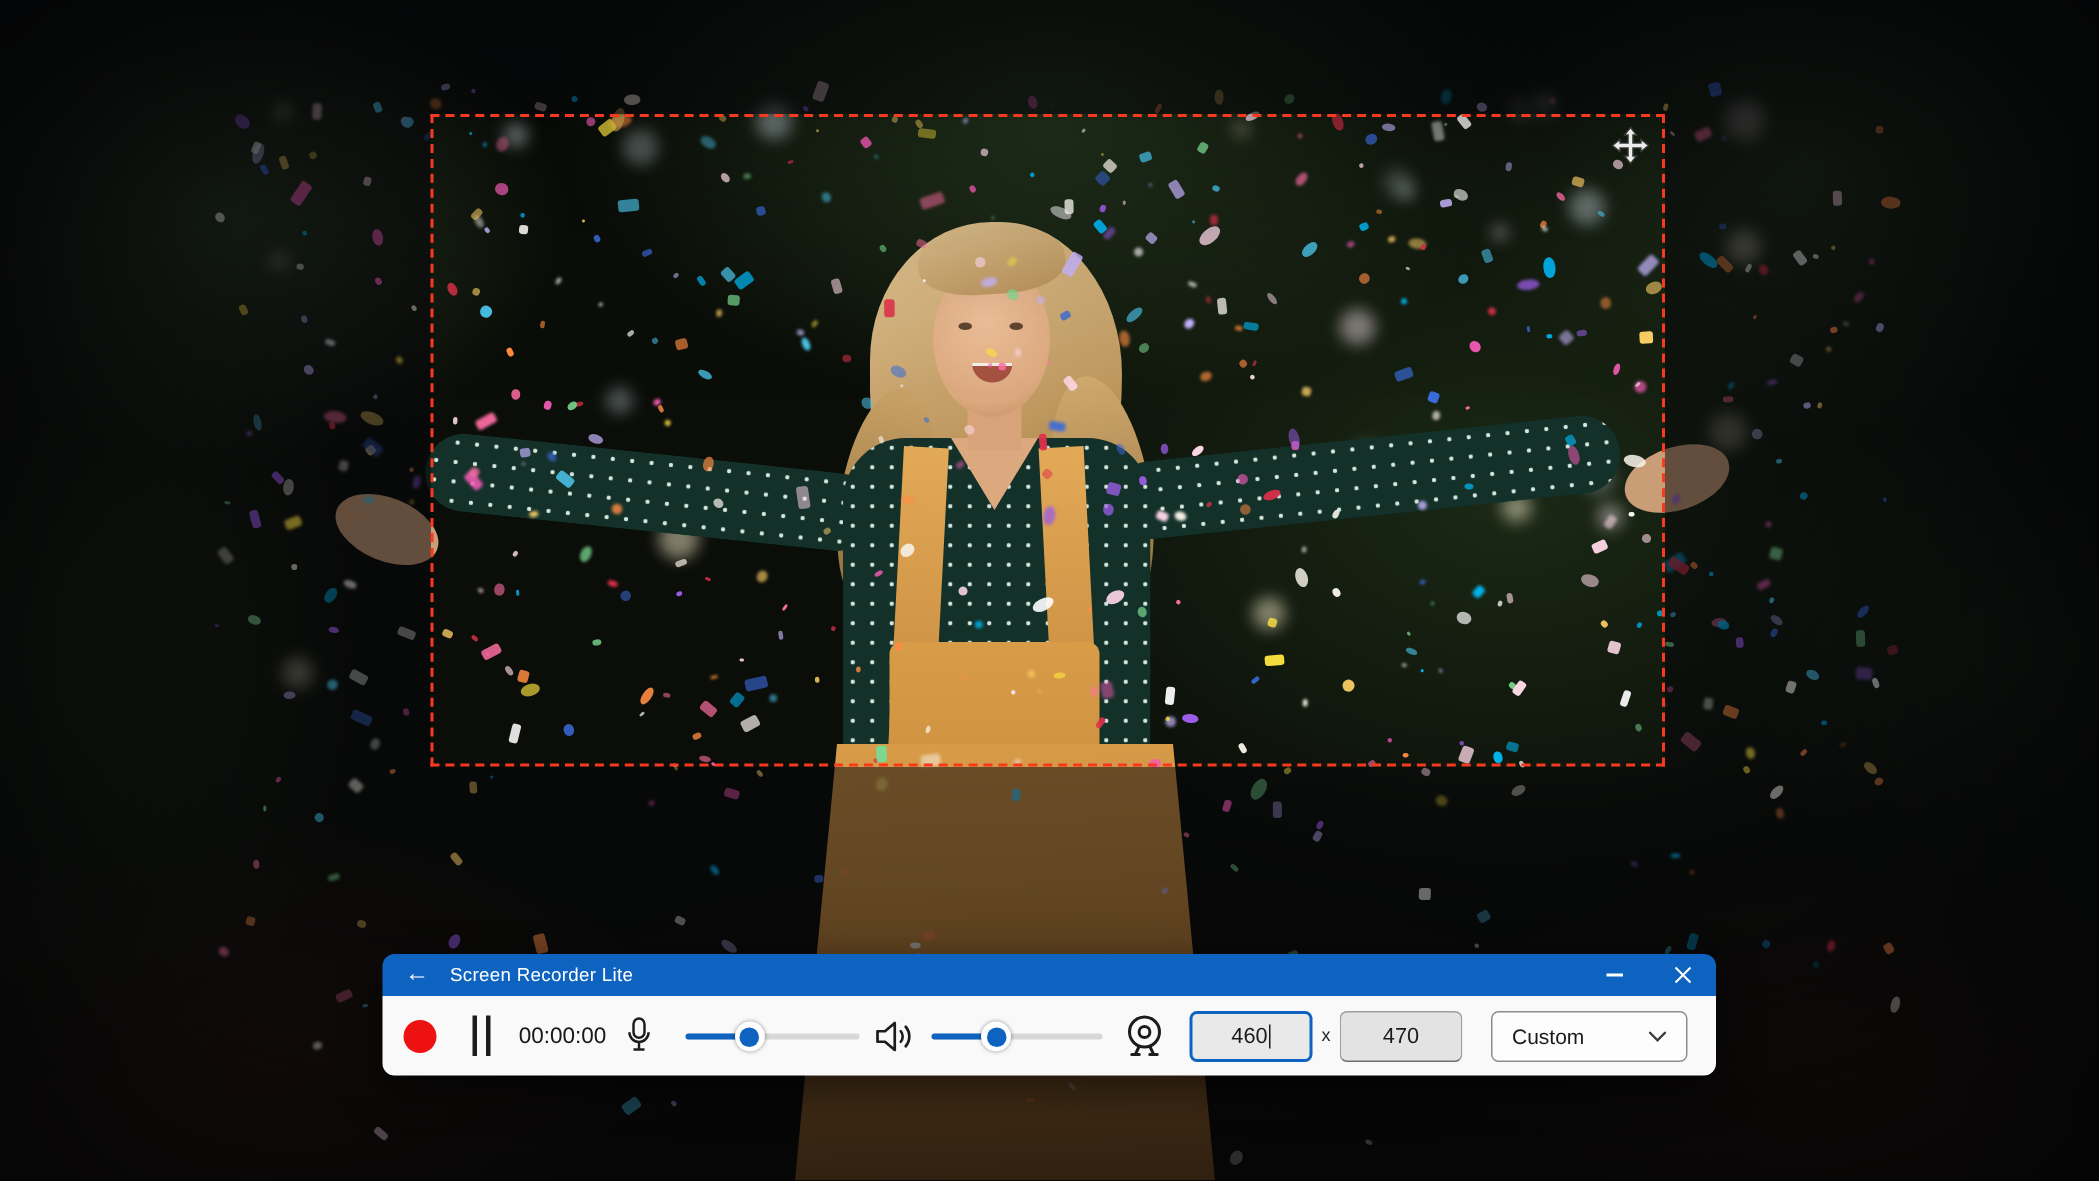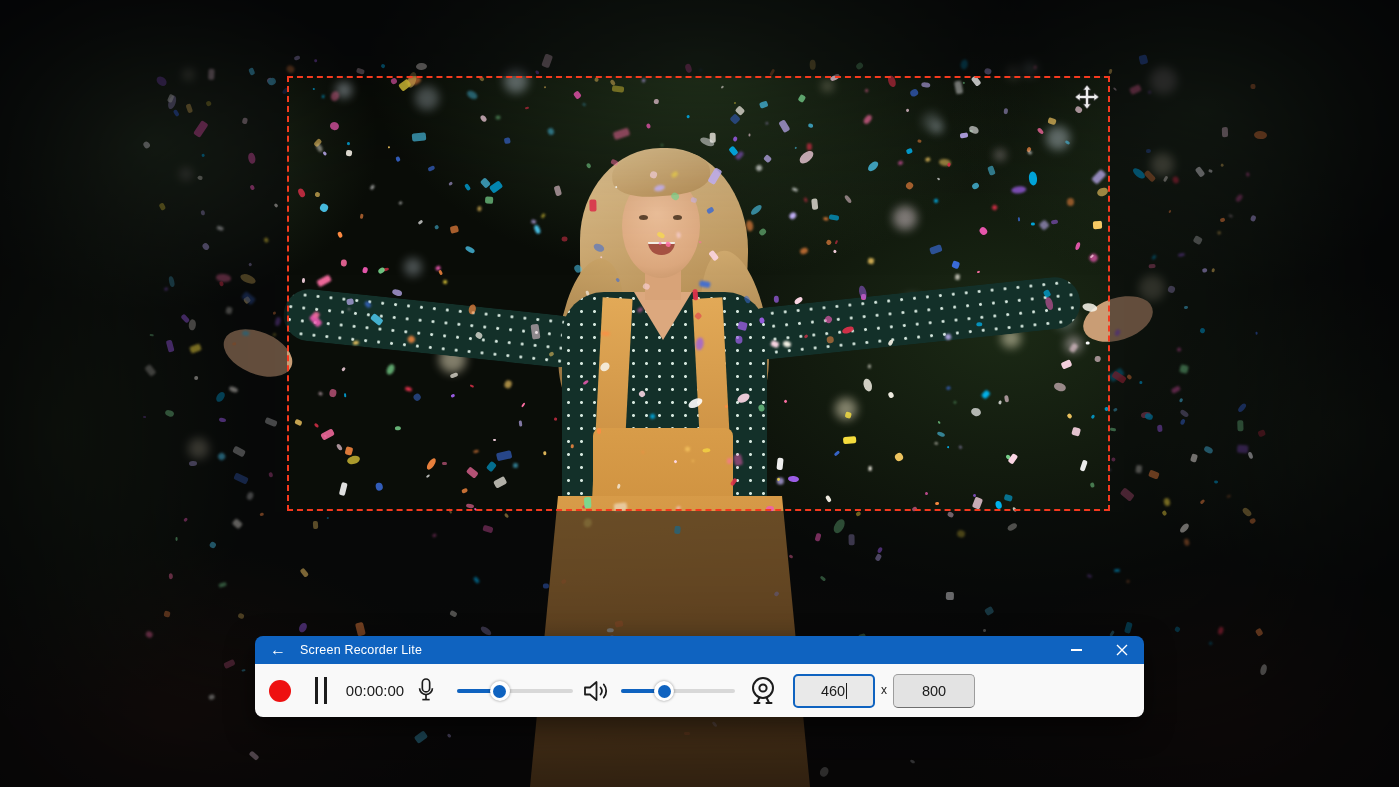--- a/index.html
+++ b/index.html
@@ -804,18 +804,26 @@
       </button>
 
       <div class="ctl dim-input w">
         <span>460</span>
         <span class="caret"></span>
       </div>
 
       <span class="ctl dim-sep">x</span>
 
       <div class="ctl dim-input h">
-        <span>800</span>
+        <span>470</span>
       </div>
 
+      <div class="ctl preset">
+        <span class="lbl">Custom</span>
+        <span class="chev">
+          <svg width="12" height="8" viewBox="0 0 12 8">
+            <path d="M1 1.5 L6 6.5 L11 1.5" fill="none" stroke="#3c3c3c" stroke-width="1.6" stroke-linecap="round"></path>
+          </svg>
+        </span>
+      </div>
     </div>
   </div>
 </div>
 
 </body></html>

